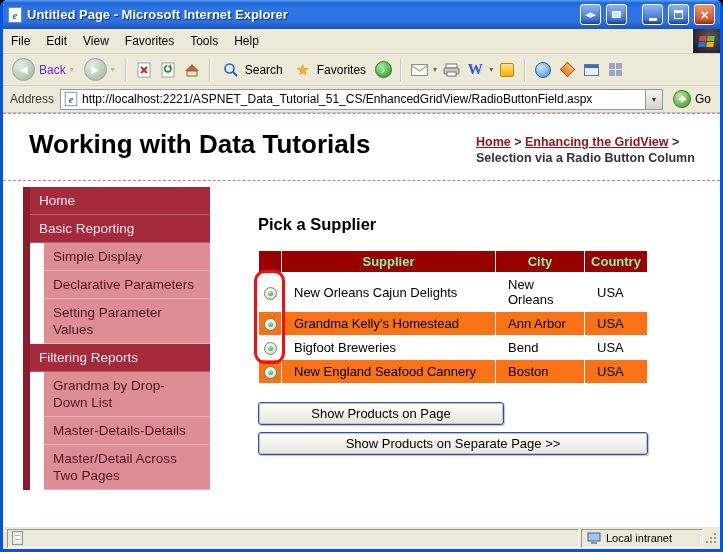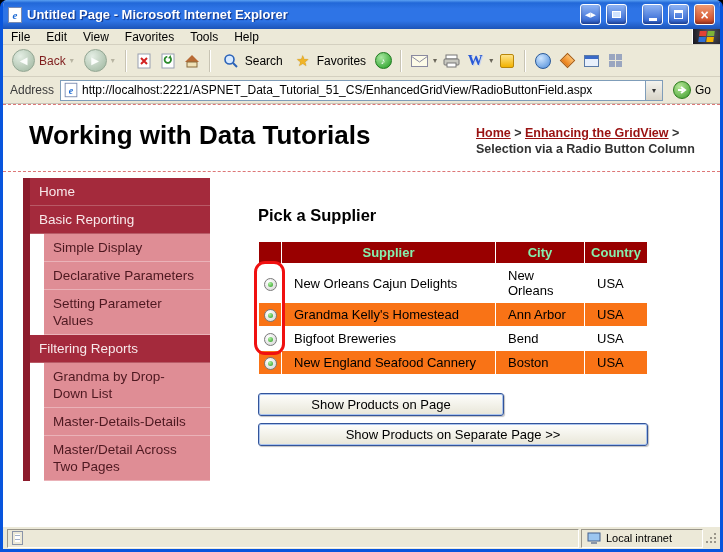--- a/index.html
+++ b/index.html
@@ -19,38 +19,38 @@
   .tbtn { width:21px; height:21px; border-radius:3px; border:1px solid #fff; flex:none;
     background:linear-gradient(#8fb4f4,#2a60d0); color:#fff; display:flex; align-items:center; justify-content:center;
     font-size:7px; box-shadow:inset 0 -2px 3px rgba(0,0,30,.35); }
   .tbtn.close { background:linear-gradient(#f09a72,#cc4420); font-size:14px; font-weight:bold; }
   .pairgap { width:5px; }
   .glyph-min { width:8px; height:3px; background:#fff; margin-top:9px; }
   .glyph-max { width:9px; height:9px; border:1px solid #fff; border-top:3px solid #fff; }
   .glyph-box { width:9px; height:7px; border:1px solid #fff; background:#cfe2ff; }
 
   
-  .menubar { flex:none; height:16px; display:flex; align-items:stretch; background:#ece9d8; border-bottom:1px solid #d4d0c0; }
+  .menubar { flex:none; height:25px; display:flex; align-items:stretch; background:#ece9d8; border-bottom:1px solid #d4d0c0; }
   .mi { display:flex; align-items:center; padding:0 8px; font-size:12px; color:#000; }
   .mi::first-letter { text-decoration:underline; }
   .winlogo { margin-left:auto; width:28px; display:flex; align-items:center; justify-content:center;
     background:radial-gradient(circle at 60% 35%, #5a5a66, #14141c); border-left:1px solid #fff; }
   .flag { display:grid; grid-template-columns:7px 7px; grid-template-rows:5px 5px; gap:1px; transform:skewX(-8deg); }
   .flag i:nth-child(1){background:#e34234;} .flag i:nth-child(2){background:#7eb338;}
   .flag i:nth-child(3){background:#2f6fd6;} .flag i:nth-child(4){background:#f3b200;}
 
   
   .toolbar { flex:none; height:32px; display:flex; align-items:center; gap:4px; padding:0 6px;
     background:#ece9d8; border-bottom:1px solid #d4d0c0; font-size:12px; }
   .tb-item { display:flex; align-items:center; gap:4px; padding:1px 3px; }
   .nav-circle { width:23px; height:23px; border-radius:50%; border:1px solid #93a693; flex:none;
     background:radial-gradient(circle at 35% 30%, #e4eee4, #9cb49c); color:#fbfdfb; font-size:10px;
     display:flex; align-items:center; justify-content:center; }
   .tb-label { color:#000; }
-  .disabled .tb-label { color:#7f1d1d; }
+  .disabled .tb-label { color:#6d28d9; }
   .caret { font-size:8px; color:#6a665a; }
   .disabled .caret { color:#b8b4a2; }
   .tb-sep { width:2px; height:22px; border-left:1px solid #c8c4b4; border-right:1px solid #fff; margin:0 3px; flex:none; }
   .ico { display:flex; align-items:center; justify-content:center; width:20px; height:20px; flex:none; }
   .green-circle { width:17px; height:17px; border-radius:50%; border:1px solid #1e7a1e;
     background:radial-gradient(circle at 35% 30%, #a8e8a0, #1f9a1f); color:#fff; font-size:9px;
     display:flex; align-items:center; justify-content:center; }
   .word-w { font:bold 15px "Liberation Serif", serif; color:#2a5ad6; text-shadow:1px 1px 0 #c8d4f0; }
   .msn-note { width:14px; height:14px; border-radius:2px; border:1px solid #b8860b;
     background:linear-gradient(#ffe48a,#f2b200); }

